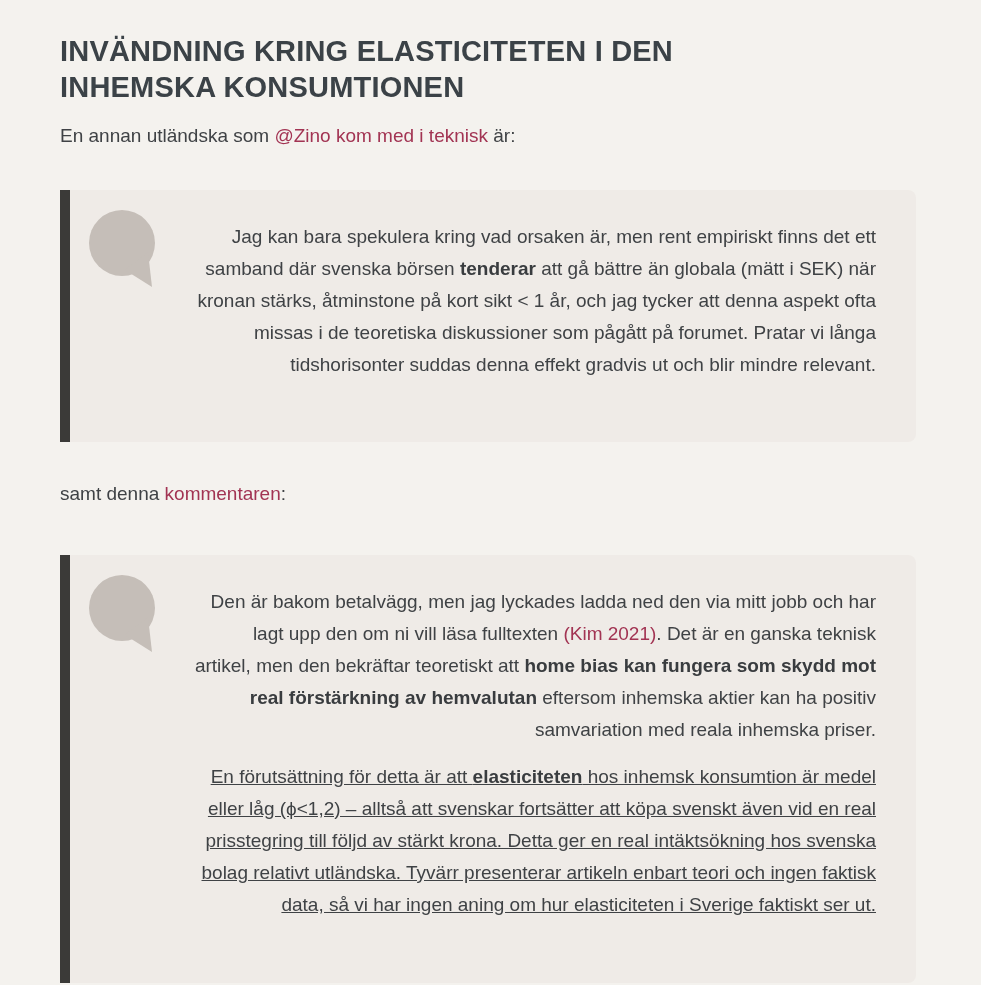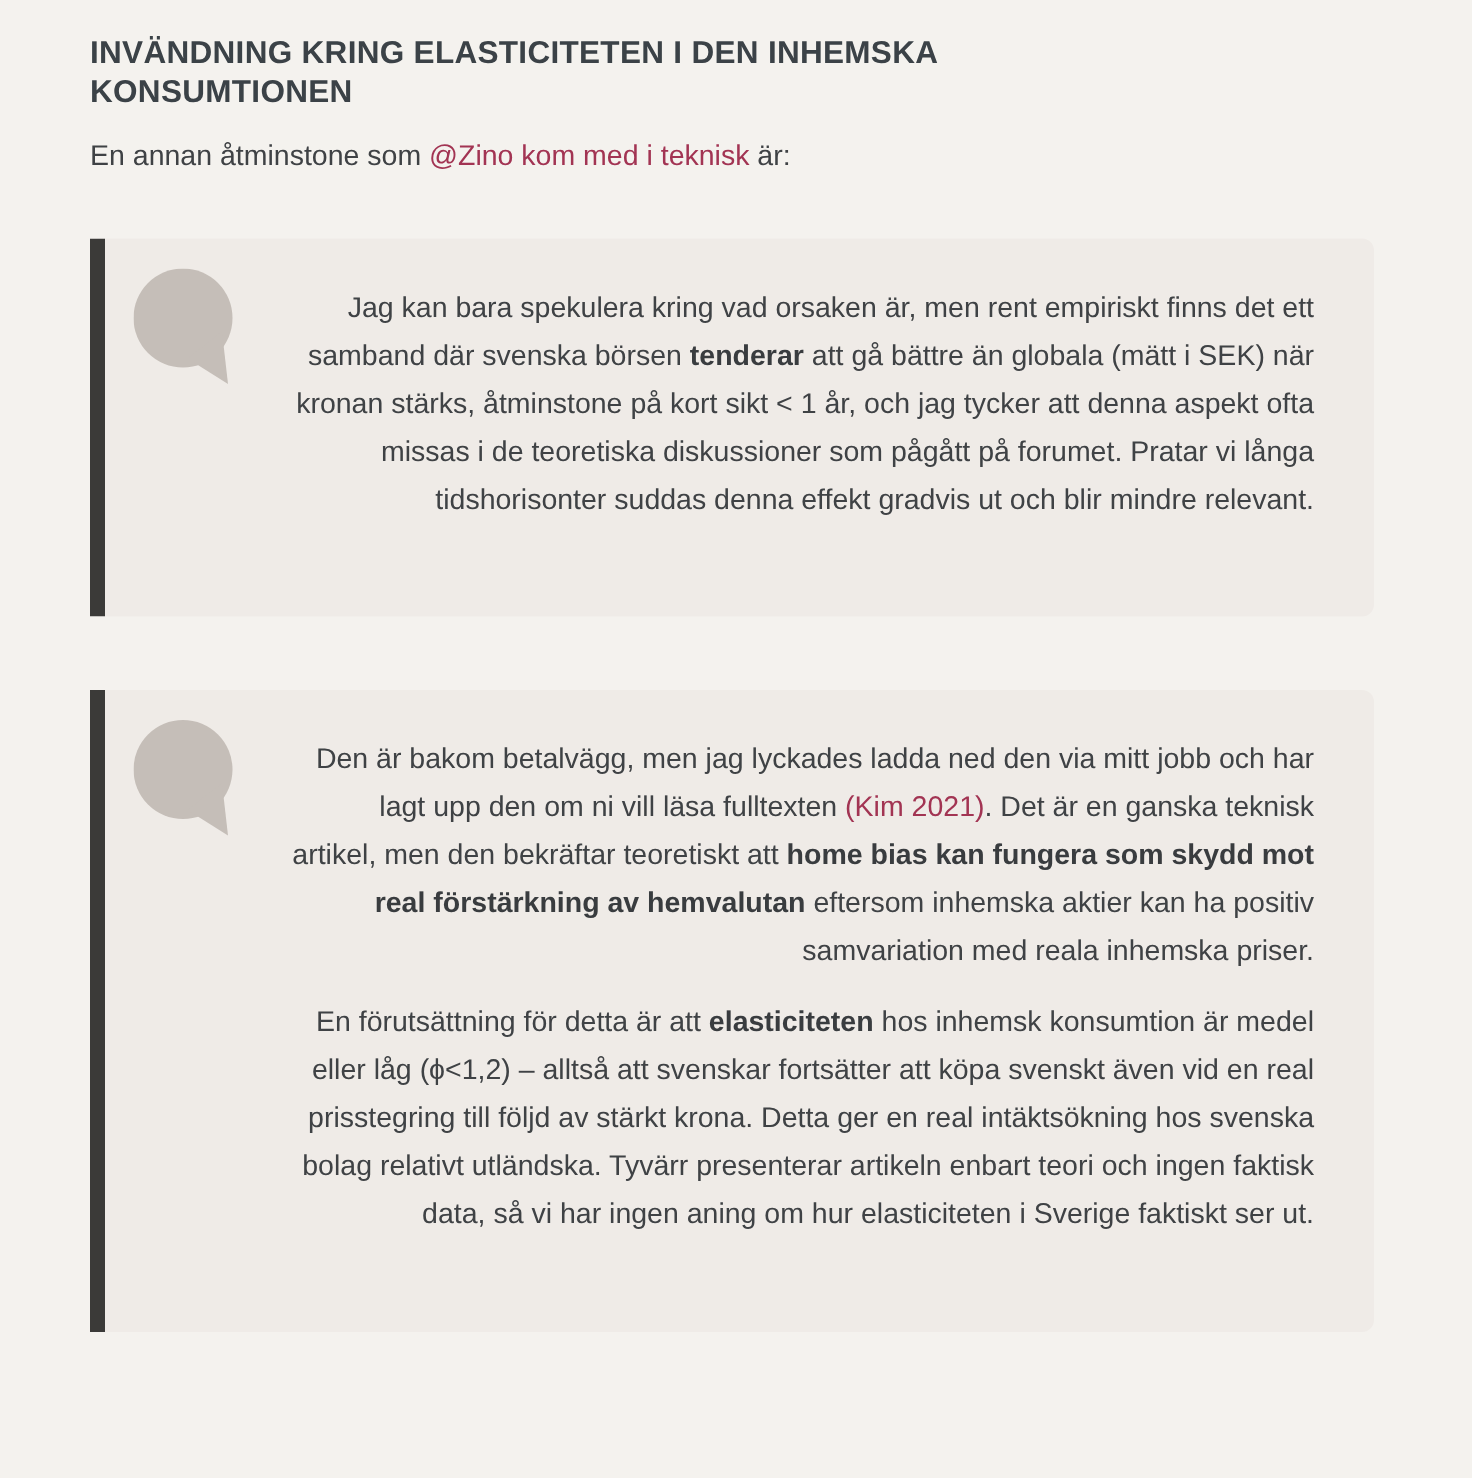--- a/index.html
+++ b/index.html
@@ -15,23 +15,23 @@
     color: #3f4245;
     overflow: hidden;
   }
   .content {
     padding-left: 60px;
     width: 856px;
     box-sizing: content-box;
   }
   .heading {
     margin: 0;
-    padding-top: 23px;
+    padding-top: 34px;
     max-width: 700px;
-    font-size: 21px;
+    font-size: 29px;
     line-height: 1.24;
     font-weight: bold;
     letter-spacing: 0.2px;
     color: #3b4247;
   }
   .intro, .between {
     margin: 0;
     font-size: 19px;
     line-height: 24px;
     color: #3f4245;
@@ -59,51 +59,52 @@
     top: 20px;
     width: 68px;
     height: 78px;
   }
   .quote p {
     margin: 0;
     font-size: 19px;
     line-height: 32px;
     color: #3f4245;
   }
-  .quote p + p { margin-top: 15px; }
+  .quote p + p { margin-top: 15px; text-decoration: underline; }
 
   strong { font-weight: bold; color: #393c3f; }
 
   a.inline-link {
     color: #a23453;
     text-decoration: none;
     cursor: pointer;
   }
 </style>
 </head>
 <body>
 
 <div class="content">
 
   <h2 class="heading">INVÄNDNING KRING ELASTICITETEN I DEN INHEMSKA KONSUMTIONEN</h2>
 
-  <p class="intro"><span>En annan åtminstone som </span><a href="#" class="inline-link">@Zino kom med i teknisk</a><span> är:</span></p>
+  <p class="intro"><span>En annan utländska som </span><a href="#" class="inline-link">@Zino kom med i teknisk</a><span> är:</span></p>
 
   <div class="quote quote-1">
     <span class="bubble-icon">
       <svg viewBox="0 0 68 78" width="68" height="78" aria-hidden="true">
         <circle cx="33" cy="33" r="33" fill="#c5beb8"></circle>
         <path d="M36 60 L63 77 L59 42 Z" fill="#c5beb8"></path>
       </svg>
     </span>
     <div class="quote-text">
       <p><span>Jag kan bara spekulera kring vad orsaken är, men rent empiriskt finns det ett samband där svenska börsen </span><strong>tenderar</strong><span> att gå bättre än globala (mätt i SEK) när kronan stärks, åtminstone på kort sikt &lt; 1 år, och jag tycker att denna aspekt ofta missas i de teoretiska diskussioner som pågått på forumet. Pratar vi långa tidshorisonter suddas denna effekt gradvis ut och blir mindre relevant.</span></p>
     </div>
   </div>
 
+  <p class="between"><span>samt denna </span><a href="#" class="inline-link">kommentaren</a><span>:</span></p>
 
   <div class="quote quote-2">
     <span class="bubble-icon">
       <svg viewBox="0 0 68 78" width="68" height="78" aria-hidden="true">
         <circle cx="33" cy="33" r="33" fill="#c5beb8"></circle>
         <path d="M36 60 L63 77 L59 42 Z" fill="#c5beb8"></path>
       </svg>
     </span>
     <div class="quote-text">
       <p><span>Den är bakom betalvägg, men jag lyckades ladda ned den via mitt jobb och har lagt upp den om ni vill läsa fulltexten </span><a href="#" class="inline-link">(Kim 2021)</a><span>. Det är en ganska teknisk artikel, men den bekräftar teoretiskt att </span><strong>home bias kan fungera som skydd mot real förstärkning av hemvalutan</strong><span> eftersom inhemska aktier kan ha positiv samvariation med reala inhemska priser.</span></p>

